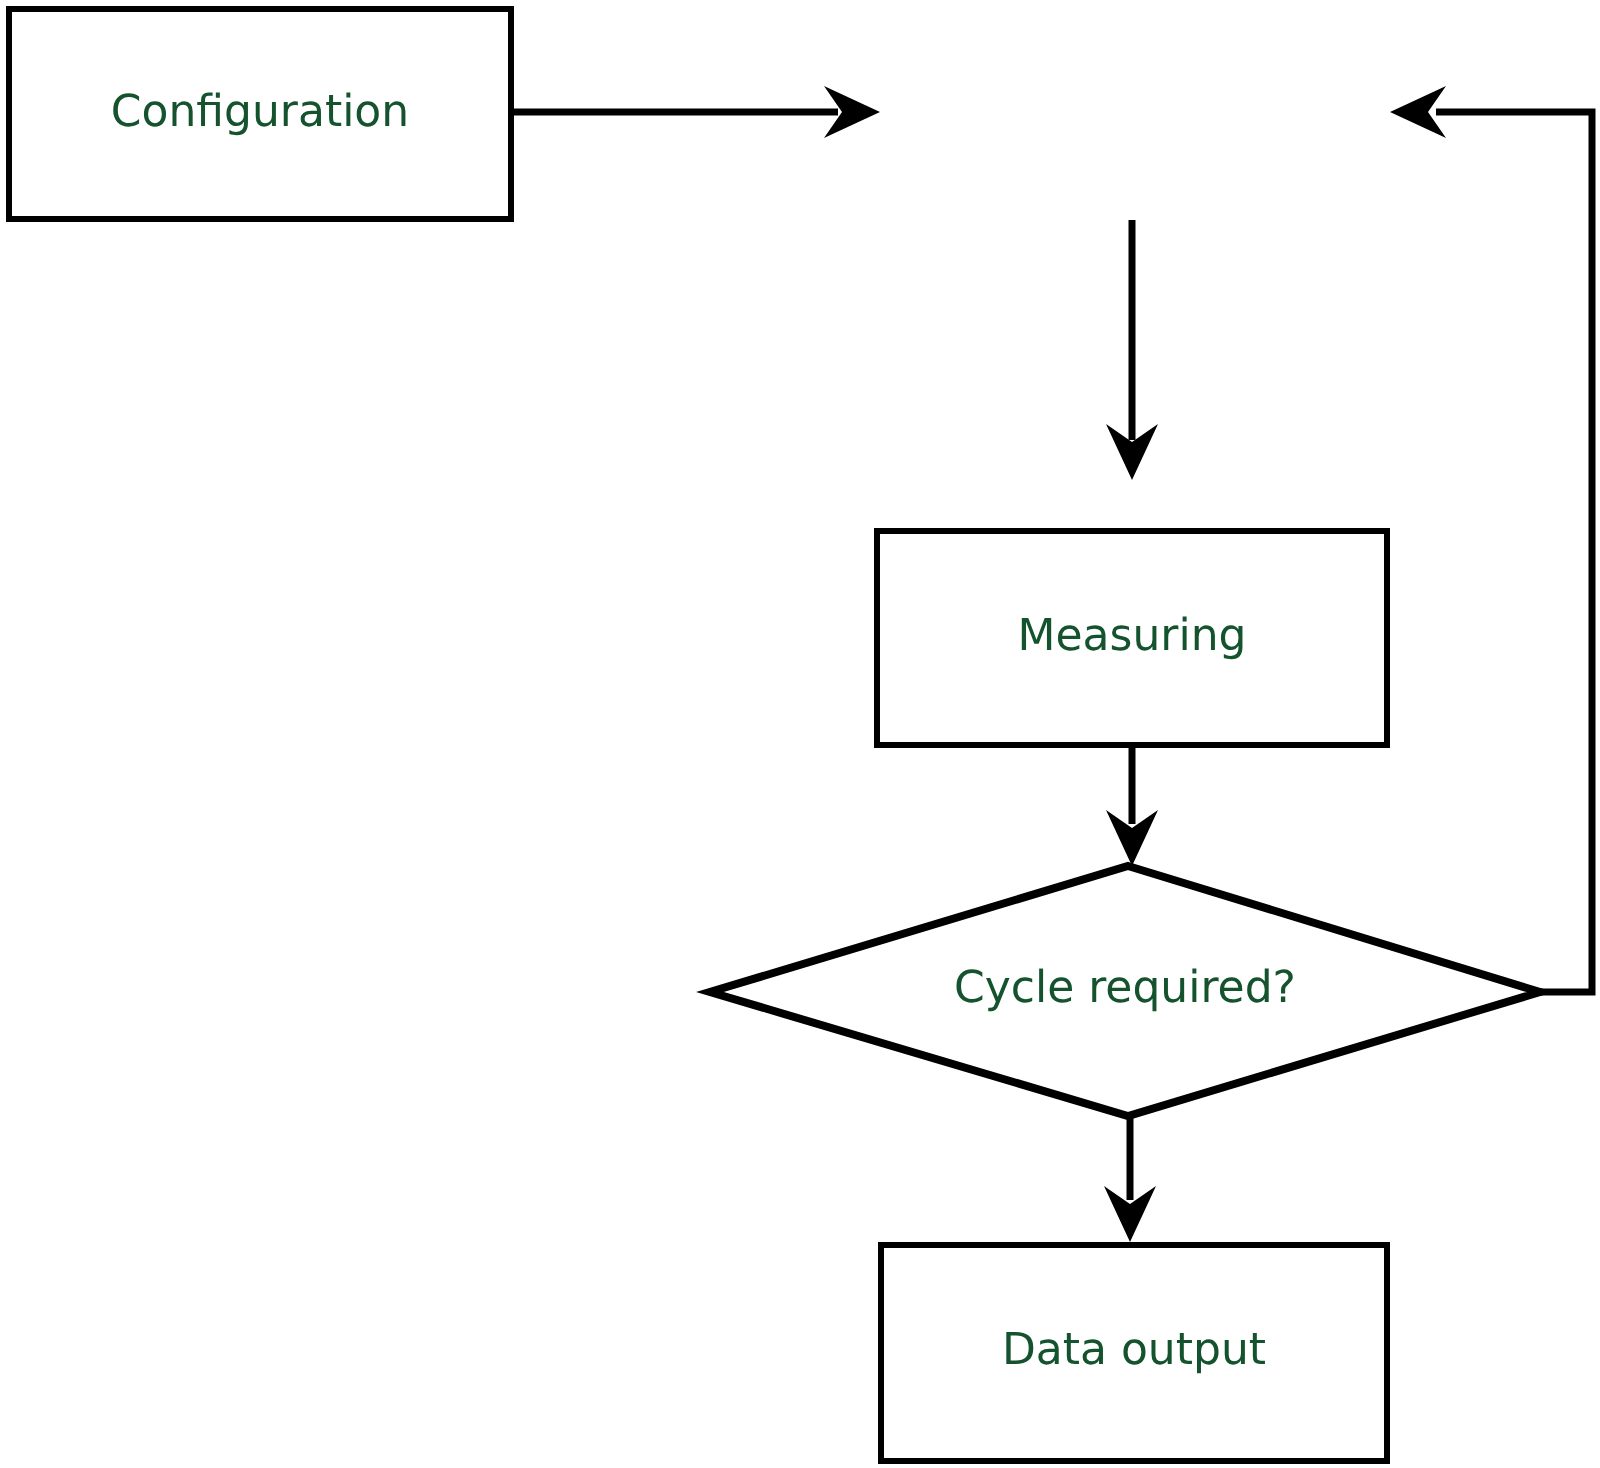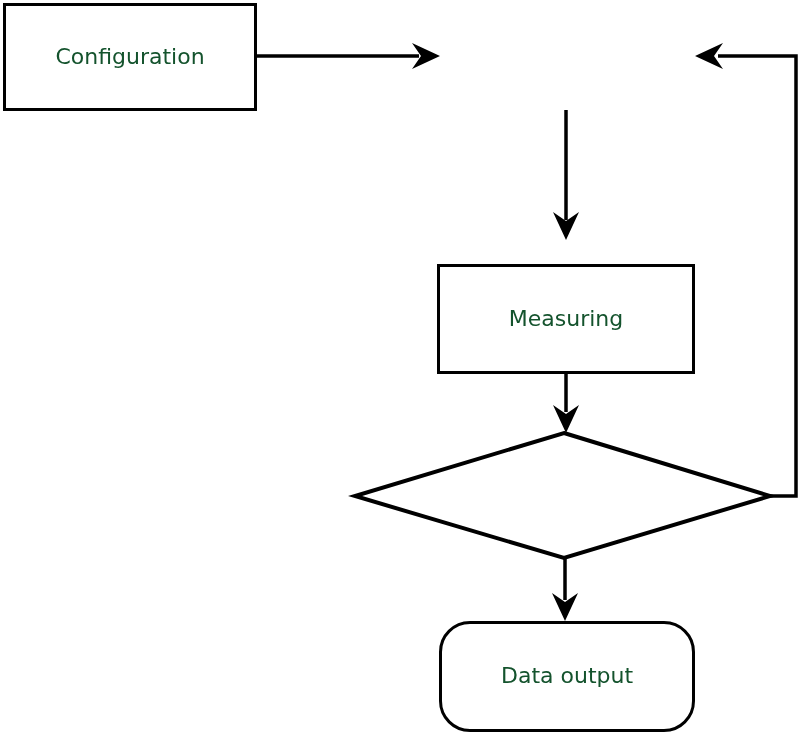--- a/index.html
+++ b/index.html
@@ -37,21 +37,21 @@
     border: 3.5px solid #000000;
     background: #ffffff;
   }
   .node.diamond-label {
     background: transparent;
     z-index: 3;
   }
   #node-configuration { left: 3px;   top: 3px;   width: 254px; height: 108px; }
   #node-initialization { left: 440px; top: 3px;   width: 255px; height: 108px; }
   #node-measuring      { left: 437px; top: 244px; width: 258px; height: 110px; margin-top: 20px; }
-  #node-data-output    { left: 439px; top: 621px; width: 256px; height: 111px; border-radius: 31px; }
+  #node-data-output    { left: 439px; top: 621px; width: 256px; height: 111px; }
   #node-cycle-required { left: 353px; top: 433px; width: 419px; height: 125px; }
 </style>
 </head>
 <body>
 
 <div class="canvas">
 
   <svg class="edges-svg" width="800" height="734" viewBox="0 0 800 734">
 
     <line x1="257" y1="56" x2="419" y2="56" stroke="#000" stroke-width="3.5"></line>
@@ -74,18 +74,21 @@
 
   <div class="node box" id="node-configuration">
     <span>Configuration</span>
   </div>
 
 
   <div class="node box" id="node-measuring">
     <span>Measuring</span>
   </div>
 
+  <div class="node diamond-label" id="node-cycle-required">
+    <span>Cycle required?</span>
+  </div>
 
   <div class="node box" id="node-data-output">
     <span>Data output</span>
   </div>
 
 </div>
 
 </body></html>

